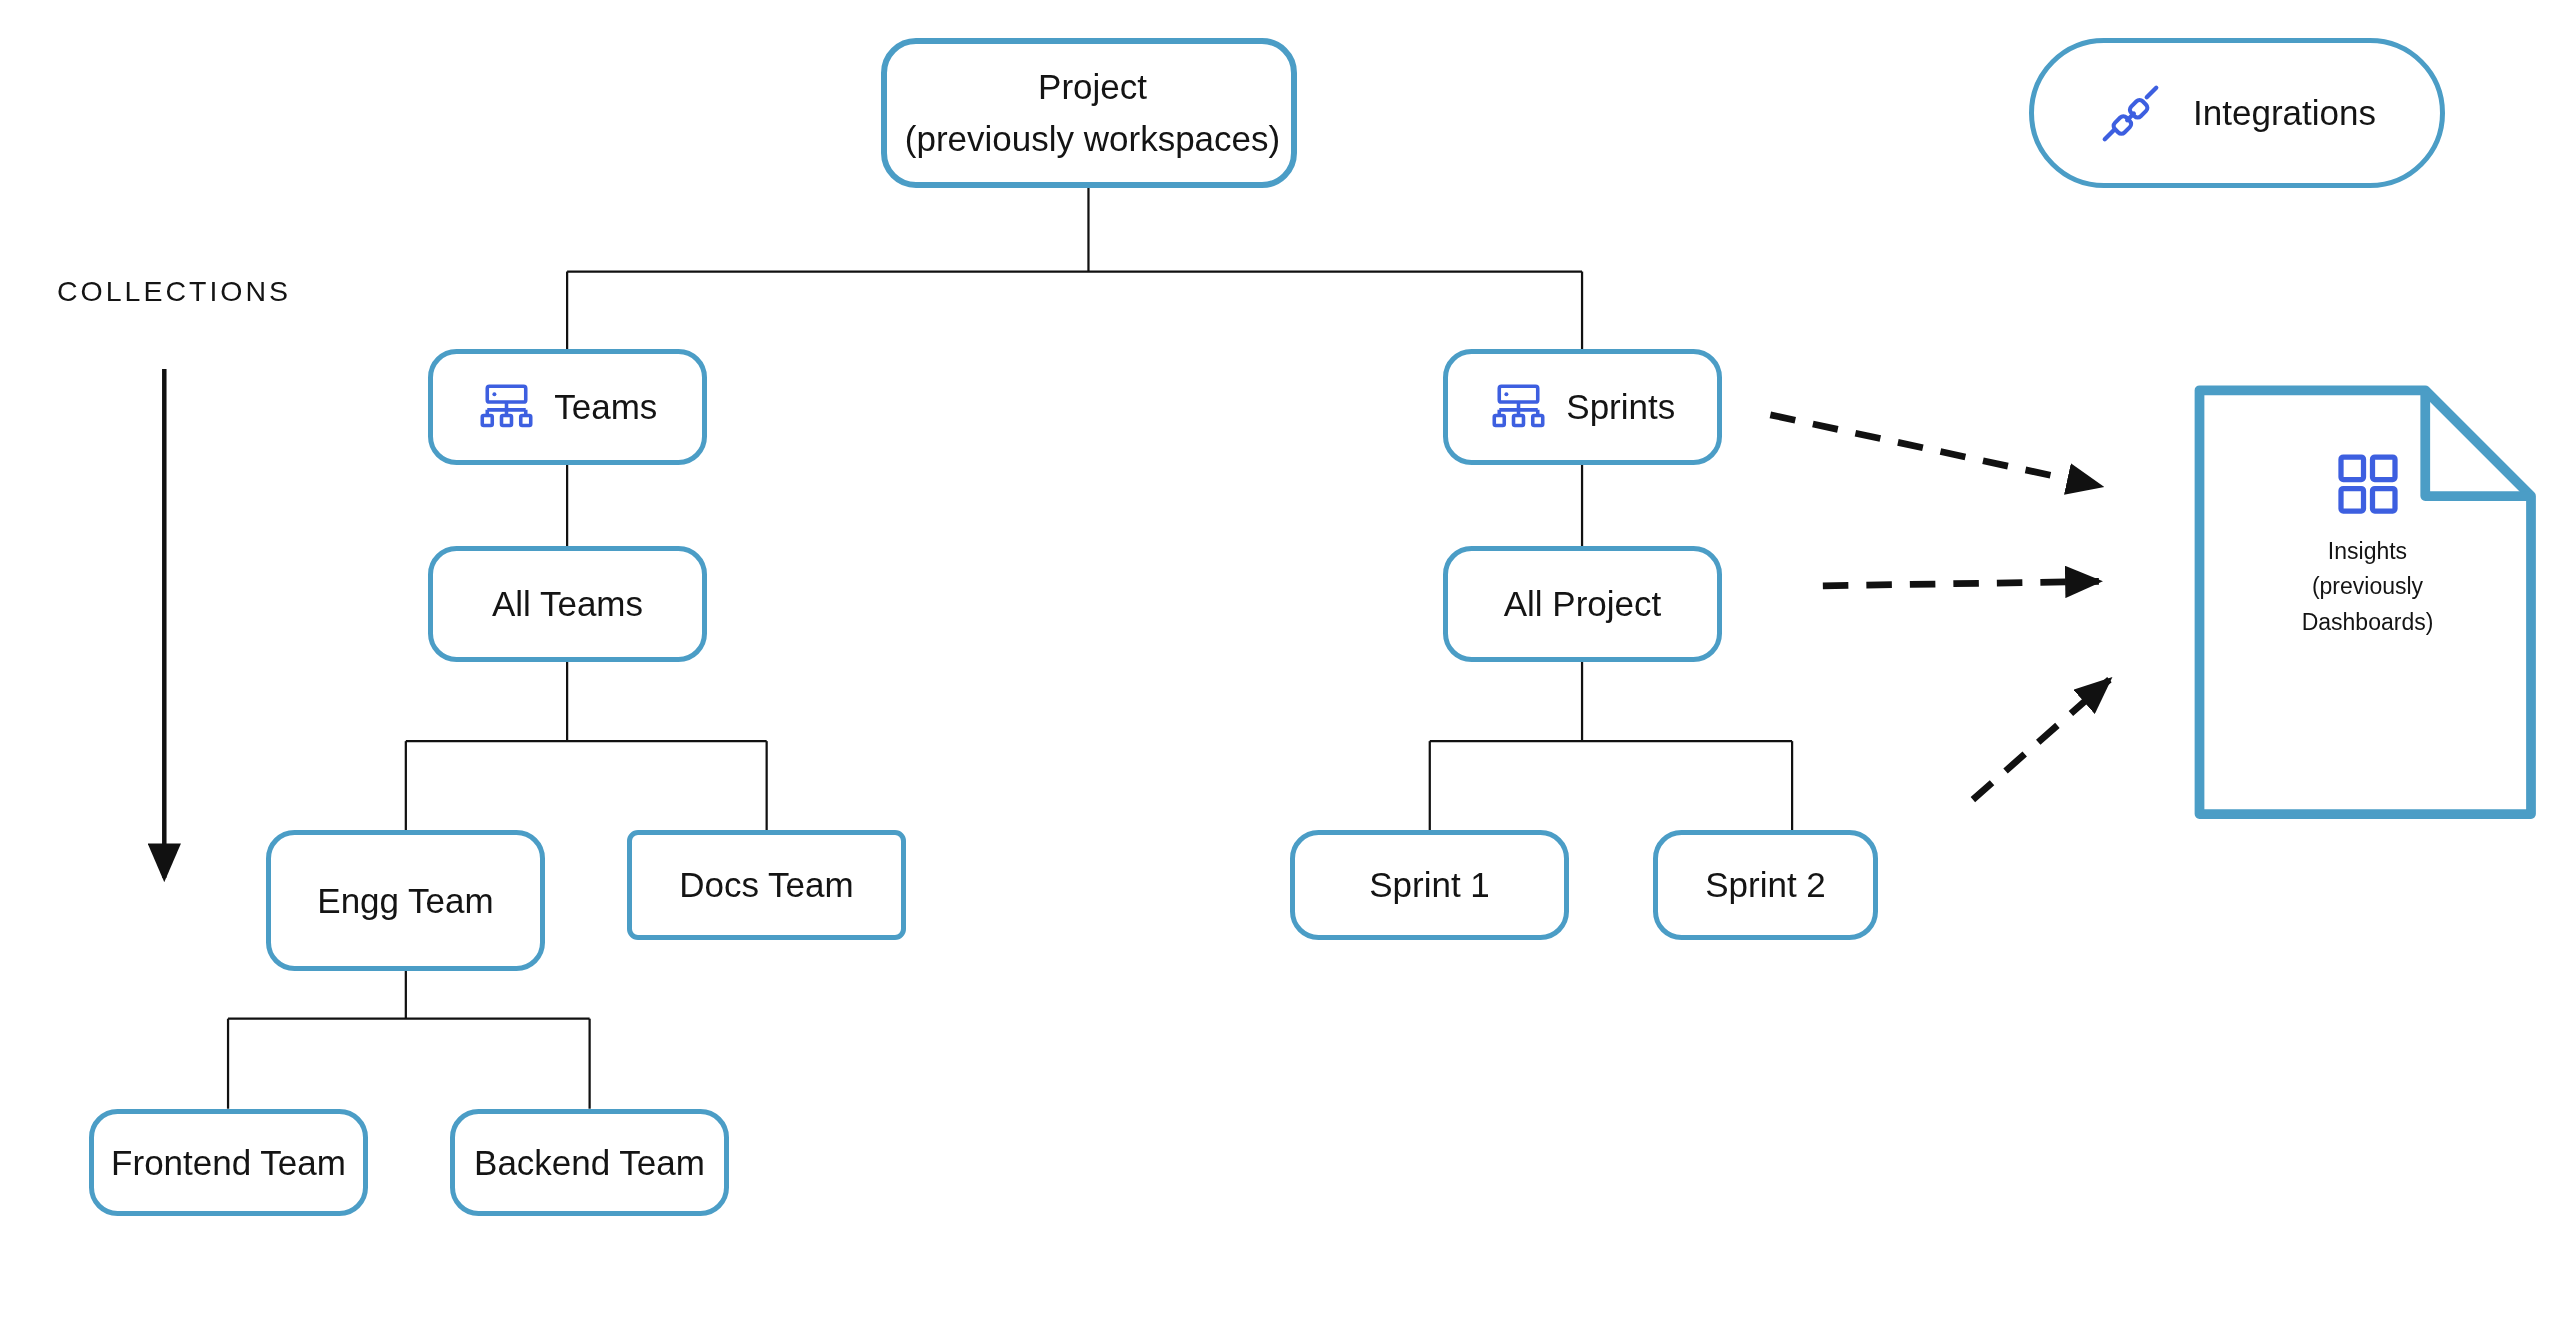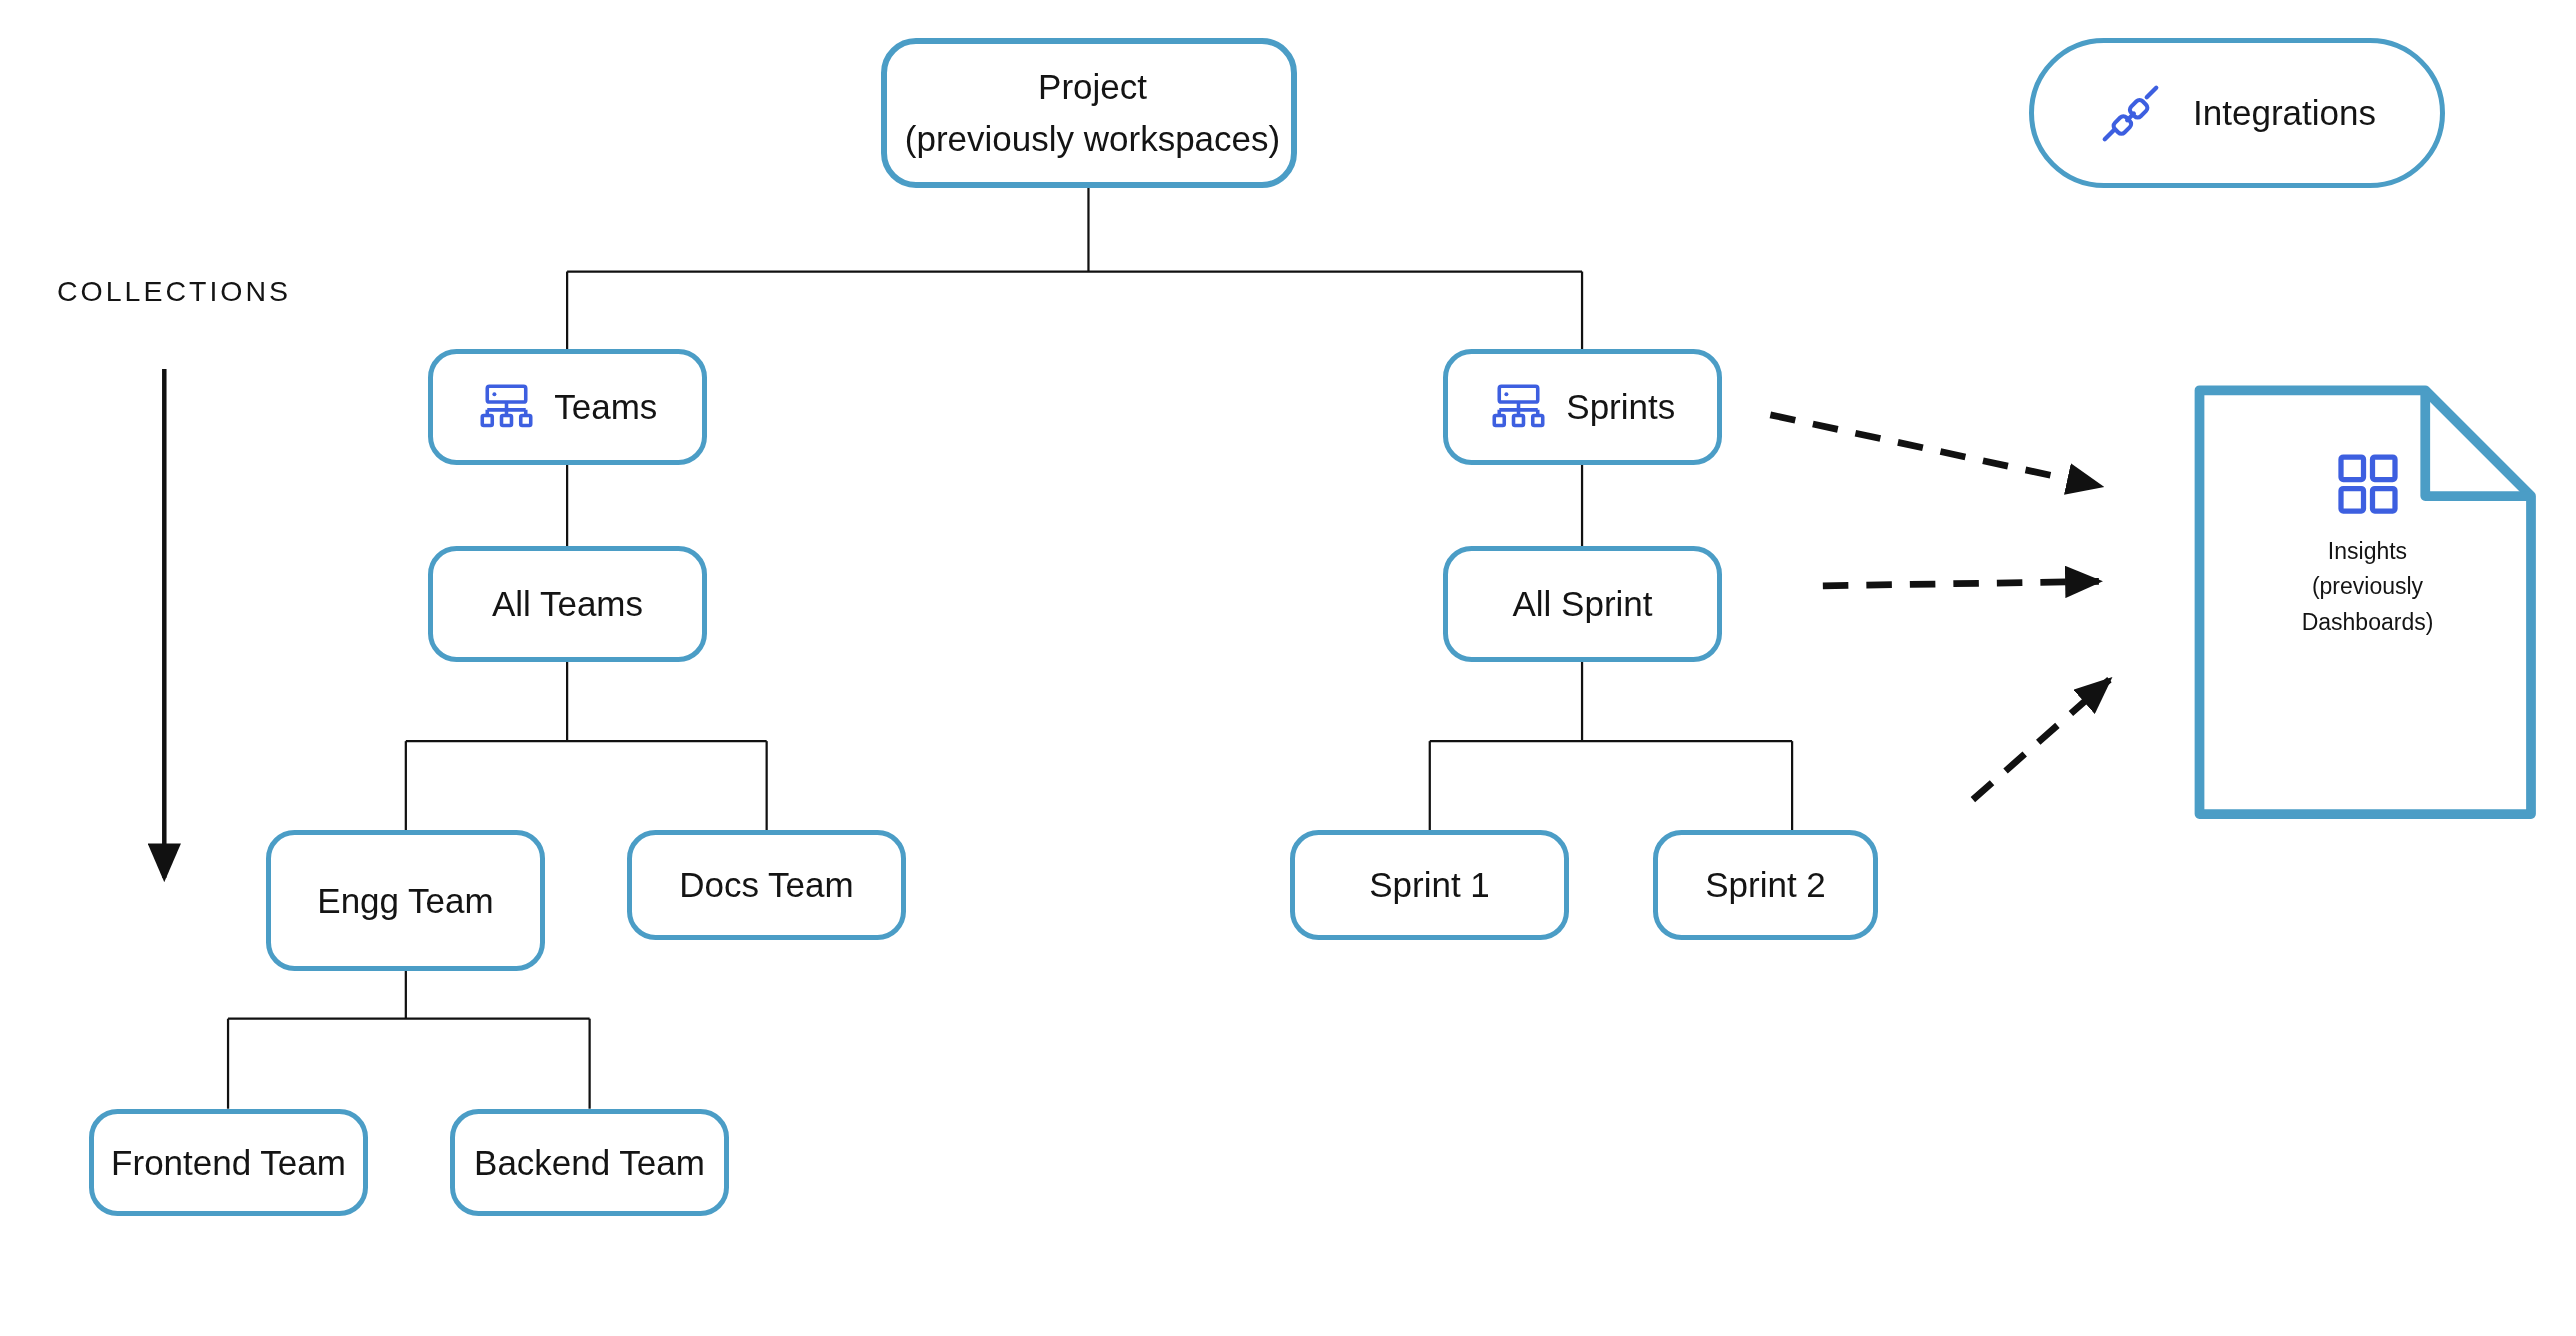--- a/index.html
+++ b/index.html
@@ -159,28 +159,28 @@
       <rect x="60" y="44" width="14" height="14" rx="2" stroke-width="5"></rect>
     </svg>
     <span>Sprints</span>
   </div>
 
   <div class="node" style="left:428px;top:546px;width:279px;height:116px;">
     <span>All Teams</span>
   </div>
 
   <div class="node" style="left:1443px;top:546px;width:279px;height:116px;">
-    <span>All Sprint</span>
+    <span>All Project</span>
   </div>
 
   <div class="node" style="left:266px;top:830px;width:279px;height:141px;">
     <span>Engg Team</span>
   </div>
 
-  <div class="node" style="left:627px;top:830px;width:279px;height:110px;">
+  <div class="node" style="left:627px;top:830px;width:279px;height:110px;border-radius:11px;">
     <span>Docs Team</span>
   </div>
 
   <div class="node" style="left:1290px;top:830px;width:279px;height:110px;">
     <span>Sprint 1</span>
   </div>
 
   <div class="node" style="left:1653px;top:830px;width:225px;height:110px;">
     <span>Sprint 2</span>
   </div>

